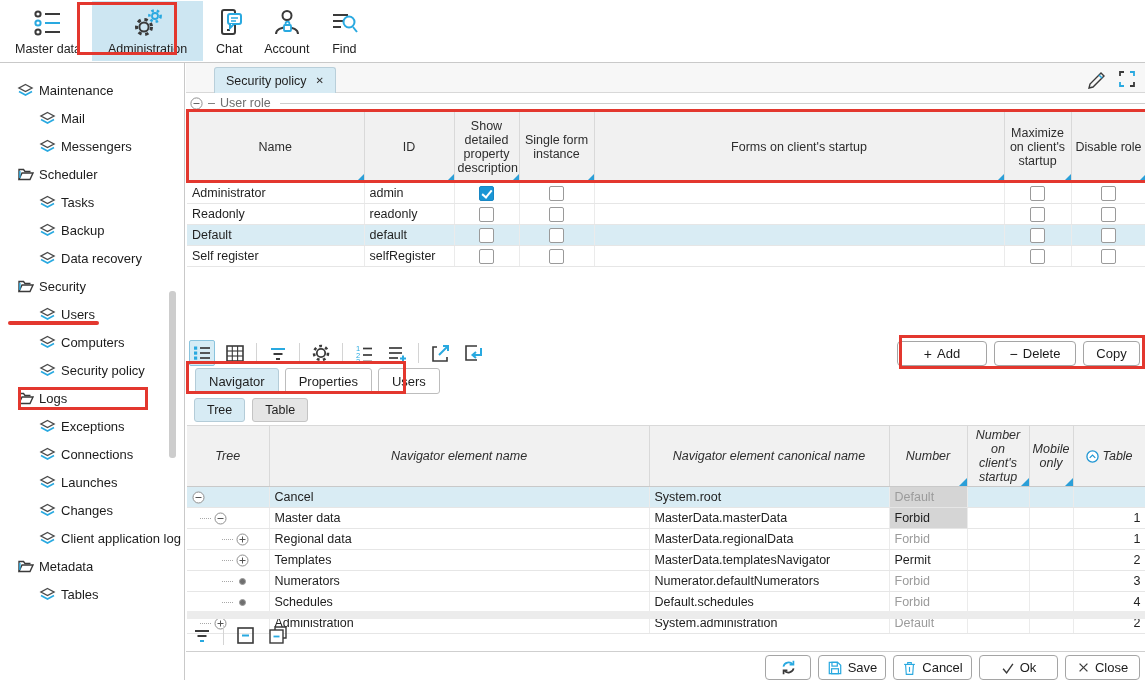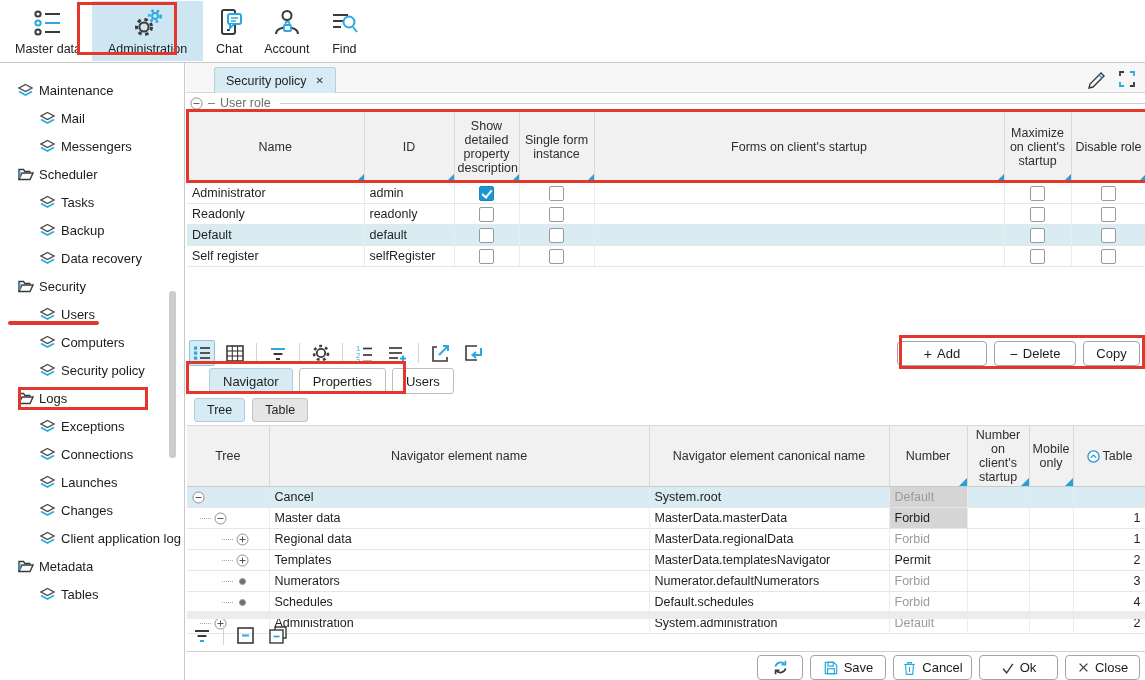--- a/index.html
+++ b/index.html
@@ -48,29 +48,29 @@
   .cb.on::after{content:"";position:absolute;left:4px;top:1px;width:4px;height:8px;border-right:2px solid #fff;border-bottom:2px solid #fff;transform:rotate(40deg);}
   
   .mid-toolbar{position:absolute;left:3px;top:276px;height:28px;display:flex;align-items:center;gap:7px;}
   .icon-box{width:24px;height:24px;display:flex;align-items:center;justify-content:center;cursor:pointer;border:1px solid transparent;border-radius:2px;}
   .icon-box.selected{background:#d6ecf5;border-color:#8ac4de;}
   .tsep{width:0;height:20px;border-left:1px solid #d4d4d4;margin:0 1px;}
   .actions{position:absolute;top:278px;right:5px;display:flex;gap:7px;}
   .btn{height:25px;background:#fff;border:1px solid #a5a5a5;border-radius:4px;display:flex;align-items:center;justify-content:center;gap:5px;padding:0 13px;font-size:13px;color:#1c1c1c;cursor:pointer;box-sizing:border-box;}
   .glyph{font-size:14px;line-height:1;}
   
-  .detail-tabs{position:absolute;left:23px;top:305px;display:flex;gap:6px;height:26px;justify-content:space-between;}
+  .detail-tabs{position:absolute;left:9px;top:305px;display:flex;gap:6px;height:26px;justify-content:space-between;}
   .dtab{border:1px solid #bdbdbd;border-radius:3px;background:#fff;display:flex;align-items:center;padding:0 13px;font-size:13px;cursor:pointer;}
   .dtab.active{background:#d7ebf4;border-color:#b4ccd8;}
   .view-tabs{position:absolute;left:8px;top:335px;display:flex;gap:7px;height:24px;}
   .vtab{border:1px solid #c4c4c4;border-radius:3px;background:#e5e5e5;display:flex;align-items:center;padding:0 12px;font-size:12.5px;cursor:pointer;}
   .vtab.active{background:#d7ebf4;border-color:#b4ccd8;}
   
   .nav-wrap{position:absolute;left:1px;top:362px;right:0;}
-  .nav-wrap th{height:32px;}
+  .nav-wrap th{height:32px;font-style:italic;}
   .nav-wrap td{color:#222;}
   td.acc{color:#1f1f1f;}
   td.acc.mut{color:#9b9b9b;}
   td.acc.gbg{background:#d5d5d5 !important;}
   td.num{text-align:right;padding-right:5px;}
   .stub{display:inline-block;width:11px;height:1px;border-top:1px dotted #a8a8a8;vertical-align:middle;margin-right:3px;}
   .tg{vertical-align:middle;}
   .sorticon{display:inline-flex;vertical-align:middle;margin-right:3px;}
   .grid-strip{position:absolute;left:1px;top:548px;right:0;height:8px;background:#ececec;}
   
@@ -649,21 +649,21 @@
       <div class="btn" style="width:46px">
           <span style="display:flex">
             <svg width="17" height="17" viewBox="0 0 20 20">
               <path d="M4,9 a6.2,6.2 0 0 1 11,-2.5" fill="none" stroke="#29a9e0" stroke-width="2"></path>
               <path d="M15.8,2.2 v4.5 h-4.5" fill="none" stroke="#29a9e0" stroke-width="2"></path>
               <path d="M16,11 a6.2,6.2 0 0 1 -11,2.5" fill="none" stroke="#3a3a3a" stroke-width="2"></path>
               <path d="M4.2,17.8 v-4.5 h4.5" fill="none" stroke="#3a3a3a" stroke-width="2"></path>
             </svg>
           </span>
         </div>
-      <div class="btn" style="width:76px">
+      <div class="btn" style="width:68px">
           <span style="display:flex">
             <svg width="16" height="16" viewBox="0 0 21 21">
               <g fill="none" stroke="#29a9e0" stroke-width="1.6">
                 <path d="M3,3 h11 l4,4 v11 h-15 z"></path>
                 <rect x="6.5" y="3" width="7" height="5"></rect>
                 <rect x="6" y="11.5" width="9" height="6.5"></rect>
               </g>
             </svg>
           </span>
           <span>Save</span>

